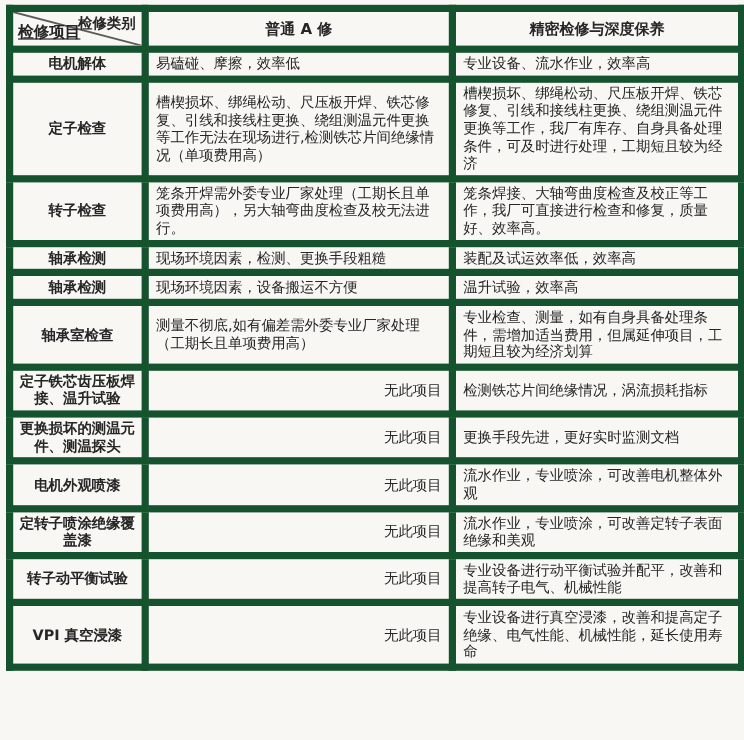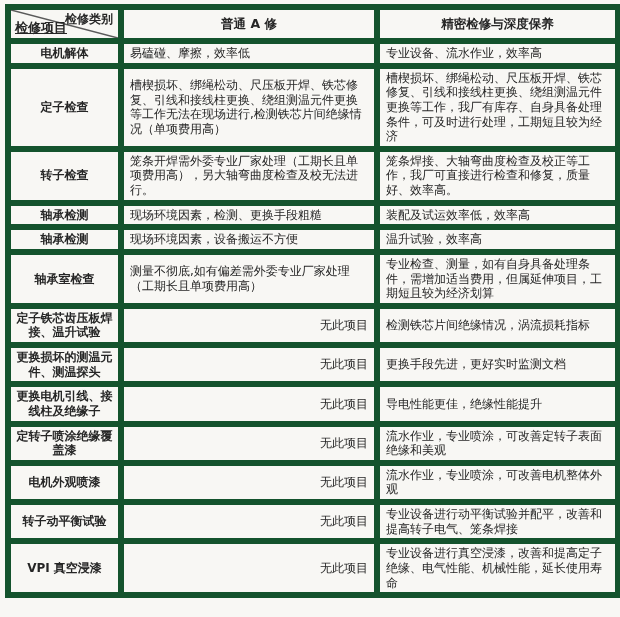--- a/index.html
+++ b/index.html
@@ -96,38 +96,33 @@
           <td class="c-item">定子铁芯齿压板焊接、温升试验</td>
           <td class="c-ord center">无此项目</td>
           <td class="c-prec">检测铁芯片间绝缘情况，涡流损耗指标</td>
         </tr>
         <tr>
           <td class="c-item">更换损坏的测温元件、测温探头</td>
           <td class="c-ord center">无此项目</td>
           <td class="c-prec">更换手段先进，更好实时监测文档</td>
         </tr>
         <tr>
-          <td class="c-item">更换电机引线、接线柱及绝缘子</td>
+          <td class="c-item">电机外观喷漆</td>
           <td class="c-ord center">无此项目</td>
-          <td class="c-prec">导电性能更佳，绝缘性能提升</td>
+          <td class="c-prec">流水作业，专业喷涂，可改善电机整体外观</td>
         </tr>
         <tr>
           <td class="c-item">定转子喷涂绝缘覆盖漆</td>
           <td class="c-ord center">无此项目</td>
           <td class="c-prec">流水作业，专业喷涂，可改善定转子表面绝缘和美观</td>
         </tr>
         <tr>
-          <td class="c-item">电机外观喷漆</td>
-          <td class="c-ord center">无此项目</td>
-          <td class="c-prec">流水作业，专业喷涂，可改善电机整体外观</td>
-        </tr>
-        <tr>
           <td class="c-item">转子动平衡试验</td>
           <td class="c-ord center">无此项目</td>
-          <td class="c-prec">专业设备进行动平衡试验并配平，改善和提高转子电气、笼条焊接</td>
+          <td class="c-prec">专业设备进行动平衡试验并配平，改善和提高转子电气、机械性能</td>
         </tr>
         <tr>
           <td class="c-item">VPI 真空浸漆</td>
           <td class="c-ord center">无此项目</td>
           <td class="c-prec">专业设备进行真空浸漆，改善和提高定子绝缘、电气性能、机械性能，延长使用寿命</td>
         </tr>
       </tbody>
   </table>
 </div>
 

